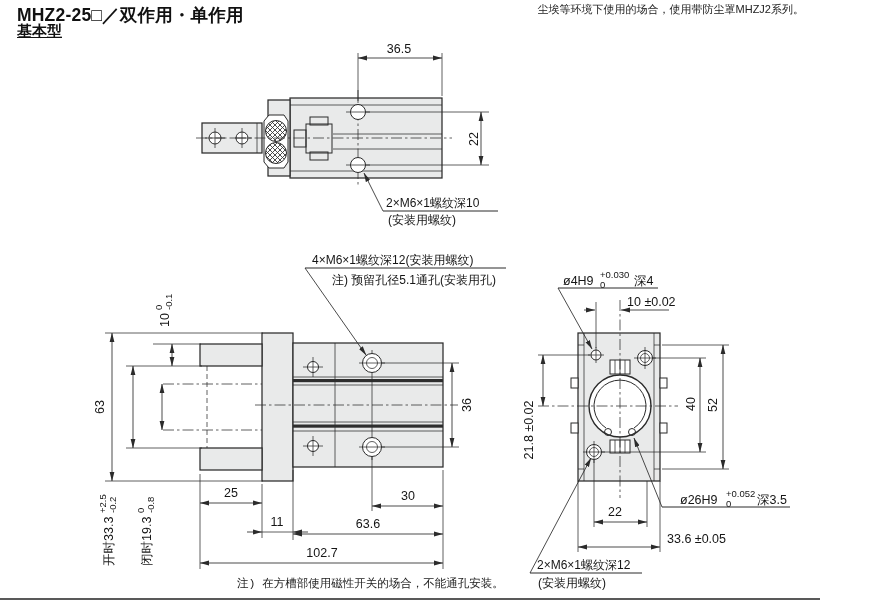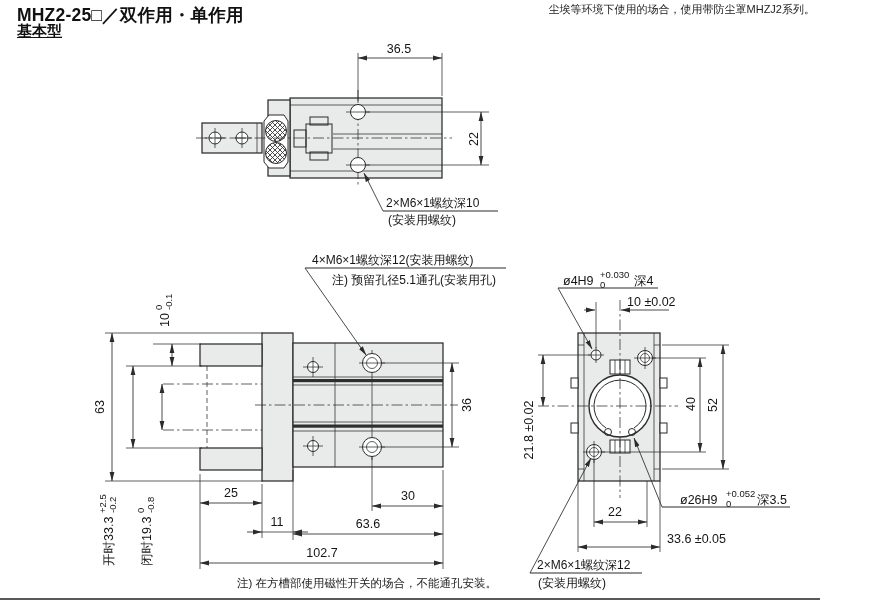--- a/index.html
+++ b/index.html
@@ -4,22 +4,22 @@
 <style>
   html,body { margin:0; padding:0; background:#fff; }
   #page {
     position:relative; width:820px; height:601px; background:#fff;
     font-family:"Liberation Sans","DejaVu Sans",sans-serif; color:#111;
     overflow:hidden;
   }
   .abs { position:absolute; }
   .title { left:17px; top:3px; font-size:17.5px; font-weight:bold; letter-spacing:0.2px; }
   .subtitle { left:17px; top:22px; font-size:15px; font-weight:bold;text-decoration:underline; }
-  .topnote { right:5px; top:2px; font-size:11px; color:#222; }
-  .botnote { left:237px; top:576px; font-size:11.5px; color:#222; }
+  .topnote { right:16px; top:2px; font-size:11px; color:#222; }
+  .botnote { left:237px; top:576px; font-size:11.5px; color:#222;font-family:Liberation Mono, monospace; }
   svg text { font-family:"Liberation Sans","DejaVu Sans",sans-serif; fill:#151515; }
   .dt { font-size:12.5px; }
   .dts { font-size:9.5px; }
   .lb { font-size:12px; }
   .ln { stroke:#2b2b2b; stroke-width:1; fill:none; }
   .lt { stroke:#2b2b2b; stroke-width:0.75; fill:none; }
   .fl { fill:#e9eaea; stroke:#2b2b2b; stroke-width:1.25; }
   .wh { fill:#ffffff; stroke:#2b2b2b; stroke-width:1; }
   .cl { stroke:#2b2b2b; stroke-width:0.75; fill:none; stroke-dasharray:11 3 2.5 3; }
   .hd { stroke:#2b2b2b; stroke-width:0.75; fill:none; stroke-dasharray:5 3; }

